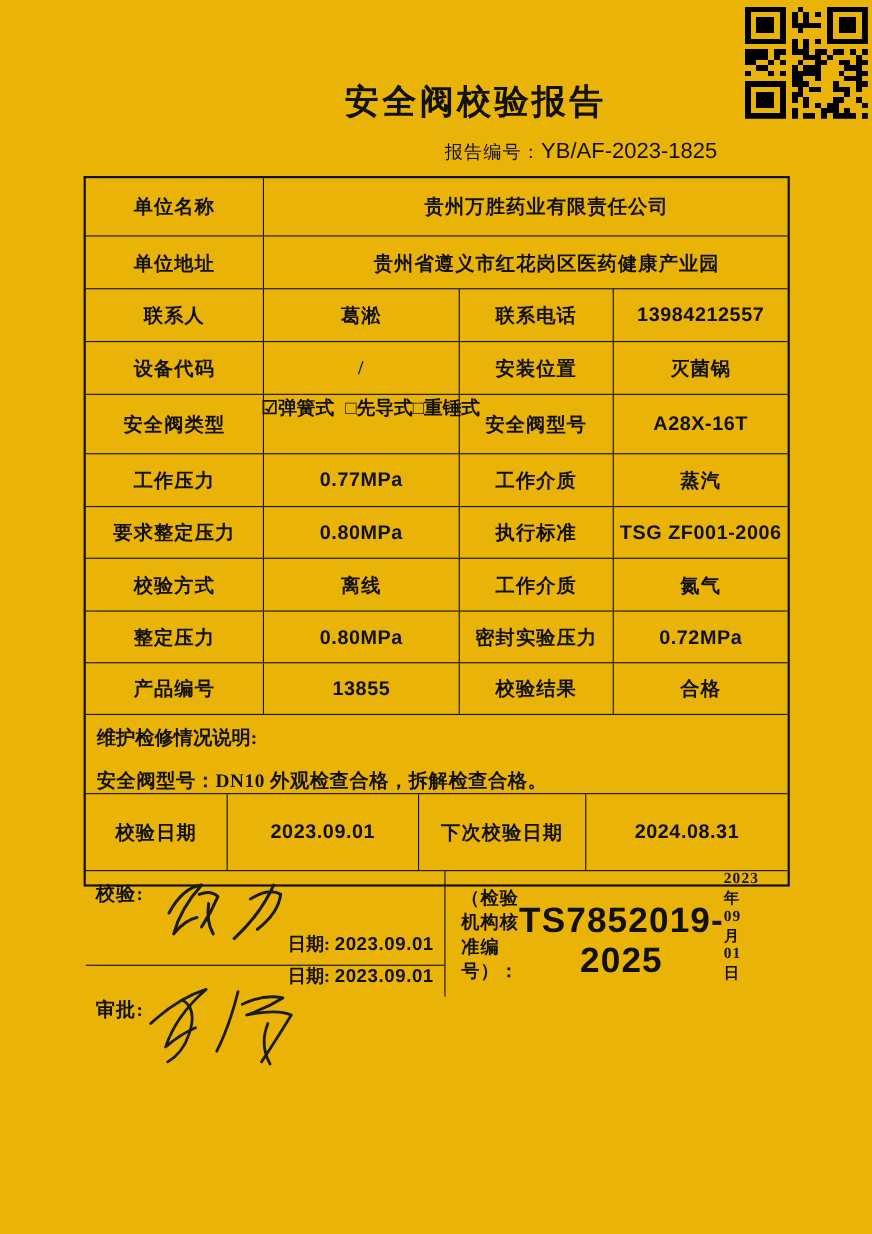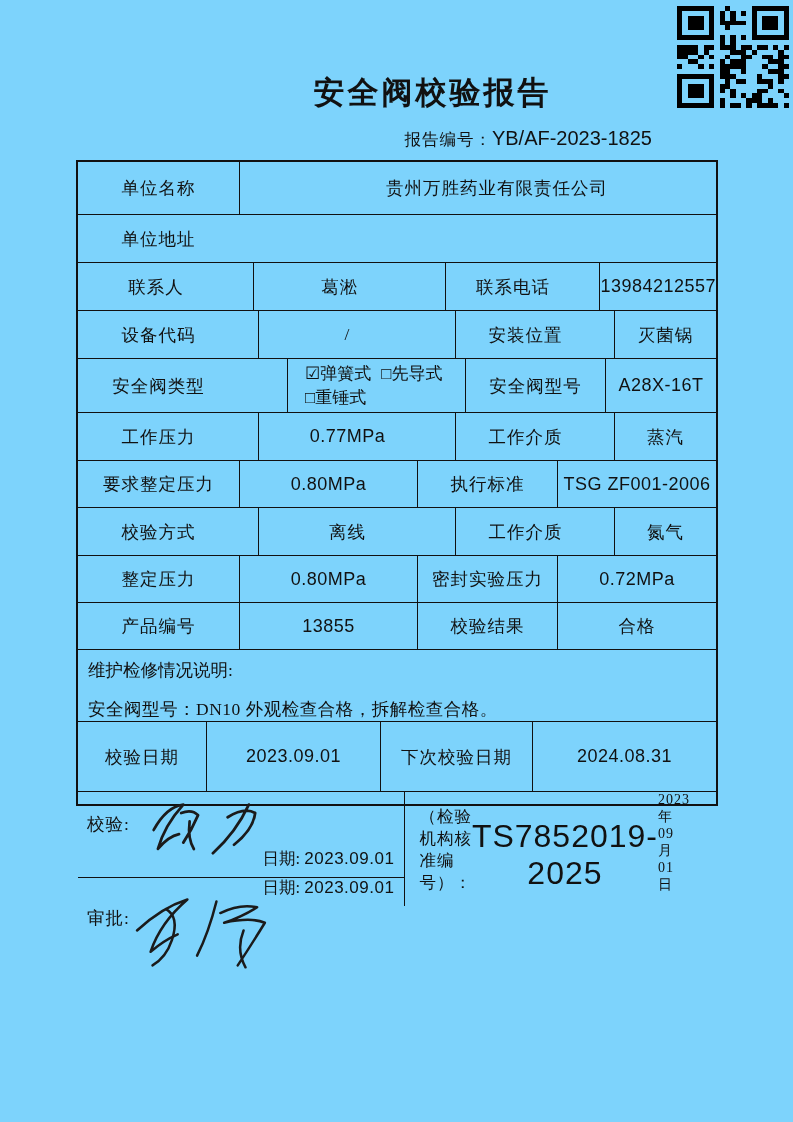--- a/index.html
+++ b/index.html
@@ -1,58 +1,58 @@
 <!DOCTYPE html>
 <html><head>
 <meta charset="utf-8">
 <style>
   html,body{margin:0;padding:0;background:#fff;}
   body{width:793px;height:1122px;position:relative;font-family:"Liberation Serif","DejaVu Serif",serif;color:#111;}
-  .page{position:absolute;inset:0;background:#7dd3fc;overflow:hidden;}
+  .page{position:absolute;inset:0;background:#eab308;overflow:hidden;}
 
   
   .title{position:absolute;top:72px;left:0;width:100%;text-align:center;padding-left:72px;box-sizing:border-box;
          font-size:31px;font-weight:bold;letter-spacing:3px;}
   .report-no{position:absolute;top:127px;right:141px;font-size:16.5px;letter-spacing:1px;}
   .report-no .num{font-family:"Liberation Sans","DejaVu Sans",sans-serif;font-size:20px;letter-spacing:0;}
   .qr{position:absolute;left:677px;top:6px;width:112px;height:102px;}
   .qr svg{width:100%;height:100%;}
 
   
   .rt{position:absolute;left:76px;top:160px;width:642px;height:646px;border:2.2px solid #111;
-      box-sizing:border-box;display:flex;flex-direction:column;}
+      box-sizing:border-box;display:flex;flex-direction:column;font-weight:bold;}
   .row{display:flex;box-sizing:border-box;border-top:1.6px solid #111;flex:0 0 auto;}
   .row:first-child{border-top:none;}
   .cell{box-sizing:border-box;border-left:1.6px solid #111;display:flex;align-items:center;justify-content:center;
         text-align:center;font-size:17.5px;letter-spacing:1px;}
   .cell:first-child{border-left:none;}
   .cA1{width:161px;} .cA2{width:178px;} .cA3{width:140px;} .cA4{flex:1;}
   .cC1{width:128px;} .cC2{width:174px;} .cC3{width:152px;} .cC4{flex:1;}
   .span3{flex:1;padding-left:38px;}
   .num{font-family:"Liberation Sans","DejaVu Sans",sans-serif;font-size:18px;letter-spacing:0.5px;}
-  .h52{height:52px;} .h48{height:48px;gap:19px;} .h47{height:47px;} .h54{height:54px;}
+  .h52{height:52px;} .h48{height:48px;} .h47{height:47px;} .h54{height:54px;}
 
   
-  .chk-cell{flex-direction:column;align-items:flex-start;justify-content:center;padding-left:17px;text-align:left;
-            letter-spacing:0;line-height:24px;margin-left:48px;}
+  .chk-cell{flex-direction:row;align-items:flex-start;justify-content:center;padding-left:17px;text-align:left;
+            letter-spacing:0;line-height:24px;}
   .chk-line{white-space:nowrap;font-size:17px;}
   .chk-gap{display:inline-block;width:10px;}
 
   
   .maint{height:81px;box-sizing:border-box;border-top:1.6px solid #111;padding:8px 10px 0 10px;font-size:17.5px;}
   .maint .l2{margin-top:15px;letter-spacing:0.5px;}
 
   
   .sigrow{flex:1;display:flex;box-sizing:border-box;border-top:1.6px solid #111;}
   .sig-left{width:376px;box-sizing:border-box;display:flex;flex-direction:column;}
   .sig-right{flex:1;box-sizing:border-box;border-left:1.6px solid #111;position:relative;display:flex;flex-direction:row;}
   .sig-sub{position:relative;box-sizing:border-box;}
   .sig-sub.top{height:86px;border-bottom:1.6px solid #111;}
   .sig-sub.bot{flex:1;}
-  .sig-label{position:absolute;left:9px;top:20px;font-size:17.5px;letter-spacing:1px;}
+  .sig-label{position:absolute;left:9px;top:8px;font-size:17.5px;letter-spacing:1px;}
   .sig-sub.bot .sig-label{top:28px;}
   .sig-svg{position:absolute;left:52px;top:2px;}
   .sig-svg.approve{left:44px;top:6px;}
   .sig-date{position:absolute;right:10px;bottom:7px;font-size:16.5px;}
   .sig-date .num{font-size:17px;}
   .sr{position:absolute;width:1px;height:1px;overflow:hidden;clip:rect(0 0 0 0);white-space:nowrap;}
 
   .agency-label{margin:14px 0 0 14px;font-size:16.5px;letter-spacing:1px;}
   .agency-no{margin-top:26px;text-align:center;font-size:32px;letter-spacing:1px;
              font-family:"Liberation Sans","DejaVu Sans",sans-serif;}
@@ -296,20 +296,21 @@
 
   <div class="rt">
 
     <div class="row h52">
       <div class="cell cA1">单位名称</div>
       <div class="cell span3">贵州万胜药业有限责任公司</div>
     </div>
 
     <div class="row h48">
       <div class="cell cA1">单位地址</div>
+      <div class="cell span3">贵州省遵义市红花岗区医药健康产业园</div>
     </div>
 
     <div class="row h48">
       <div class="cell cA1">联系人</div>
       <div class="cell cA2">葛淞</div>
       <div class="cell cA3">联系电话</div>
       <div class="cell cA4 num">13984212557</div>
     </div>
 
     <div class="row h48">

